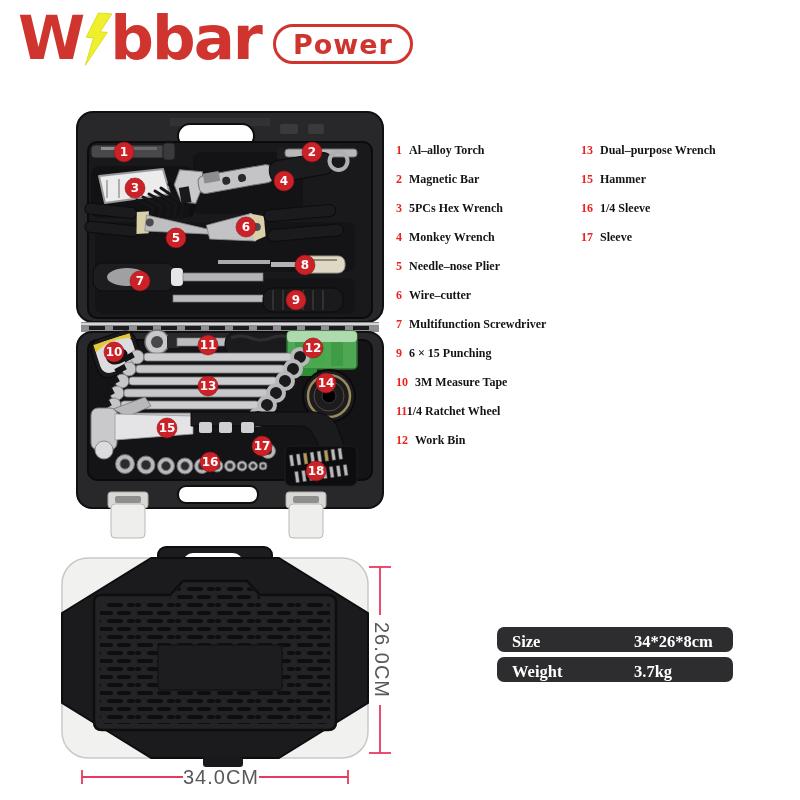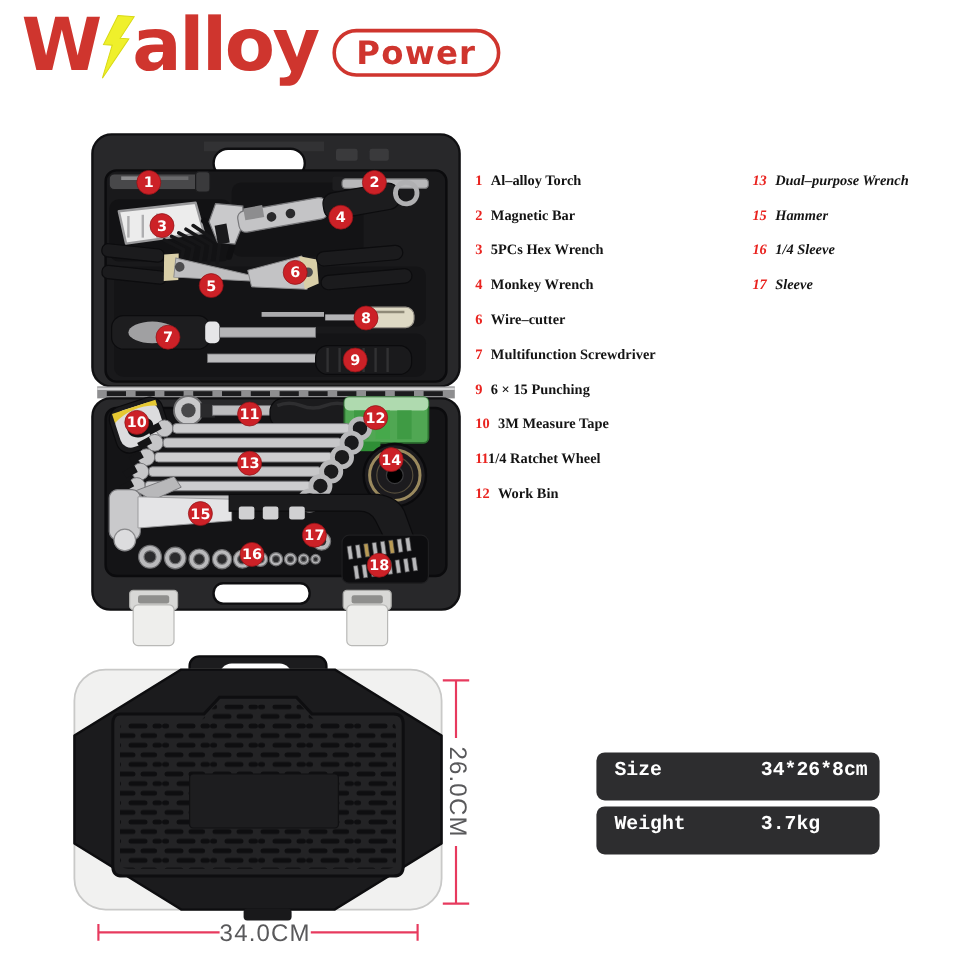--- a/index.html
+++ b/index.html
@@ -19,50 +19,50 @@
   .bolt{width:27px;height:56px;margin:4px -1px 0 1px;transform:rotate(4deg);}
   .power-pill{margin:16px 0 0 12px;border:3px solid var(--brand-red);
     border-radius:21px;height:40px;padding:0 17px;display:flex;align-items:center;
     color:var(--brand-red);font-family:"DejaVu Sans",sans-serif;font-weight:bold;
     font-size:27px;letter-spacing:1px;}
 
   
   .legend-col{font-family:"Liberation Serif",serif;font-weight:700;
     font-size:12px;line-height:29px;color:#141414;white-space:nowrap;}
   .legend-left{left:396px;top:136px;}
-  .legend-right{left:627px;top:136px;font-style:italic;}
+  .legend-right{left:581px;top:136px;}
   .legend-item .lnum{color:var(--legend-red);margin-right:7px;}
   .legend-item.tight .lnum{margin-right:0;}
 
   
   .specs{left:497px;top:627px;width:236px;font-family:"Liberation Serif",serif;
     font-weight:700;font-size:16.5px;color:#fff;}
-  .spec-row{position:relative;height:40px;line-height:30px;background:var(--spec-bg);
-    border-radius:7px;margin-bottom:5px;font-family:Liberation Mono, monospace;}
+  .spec-row{position:relative;height:25px;line-height:30px;background:var(--spec-bg);
+    border-radius:7px;margin-bottom:5px;}
   .spec-label{margin-left:15px;}
   .spec-value{position:absolute;left:137px;top:0;}
 
   
   svg text{font-family:"Liberation Sans",sans-serif;}
   .dim-txt{fill:var(--dim-text);font-size:20px;letter-spacing:1px;}
   .dim-stroke{stroke:var(--dim-line);stroke-width:1.8;}
   .badge-c{fill:var(--badge-red);stroke:#8e1216;stroke-width:.6;}
   .badge-t{fill:#fff;font-size:12px;font-weight:bold;text-anchor:middle;
     font-family:"DejaVu Sans",sans-serif;}
 </style>
 </head>
 <body>
 
 <div class="abs logo">
   <span class="logo-word">
     <span>W</span>
     <svg class="bolt" viewBox="0 0 26 52">
       <path d="M12,0 H25 L15,18 H22 L3,51 L9,24 H2 Z" fill="#eff02b" stroke="#d8d914" stroke-width="0.8"></path>
     </svg>
-    <span>alloy</span>
+    <span>bbar</span>
   </span>
   <span class="power-pill">Power</span>
 </div>
 
 <svg class="abs" style="left:75px;top:110px;" width="310" height="430" viewBox="0 0 310 430">
 
   <g>
     <rect x="2" y="2" width="306" height="210" rx="16" fill="#28282a" stroke="#101012" stroke-width="2"></rect>
     <rect x="95" y="8" width="100" height="8" fill="#323234"></rect>
     <rect x="103" y="14" width="76" height="24" rx="12" fill="#ffffff" stroke="#0e0e10" stroke-width="2"></rect>
@@ -385,20 +385,21 @@
         <text class="badge-t" x="241" y="365.2">18</text>
       </g>
   </g>
 </svg>
 
 <div class="abs legend-col legend-left">
   <div class="legend-item"><span class="lnum">1</span><span>Al–alloy Torch</span></div>
   <div class="legend-item"><span class="lnum">2</span><span>Magnetic Bar</span></div>
   <div class="legend-item"><span class="lnum">3</span><span>5PCs Hex Wrench</span></div>
   <div class="legend-item"><span class="lnum">4</span><span>Monkey Wrench</span></div>
+  <div class="legend-item"><span class="lnum">5</span><span>Needle–nose Plier</span></div>
   <div class="legend-item"><span class="lnum">6</span><span>Wire–cutter</span></div>
   <div class="legend-item"><span class="lnum">7</span><span>Multifunction Screwdriver</span></div>
   <div class="legend-item"><span class="lnum">9</span><span>6 × 15 Punching</span></div>
   <div class="legend-item"><span class="lnum">10</span><span>3M Measure Tape</span></div>
   <div class="legend-item tight"><span class="lnum">11</span><span>1/4 Ratchet Wheel</span></div>
   <div class="legend-item"><span class="lnum">12</span><span>Work Bin</span></div>
 </div>
 <div class="abs legend-col legend-right">
   <div class="legend-item"><span class="lnum">13</span><span>Dual–purpose Wrench</span></div>
   <div class="legend-item"><span class="lnum">15</span><span>Hammer</span></div>

